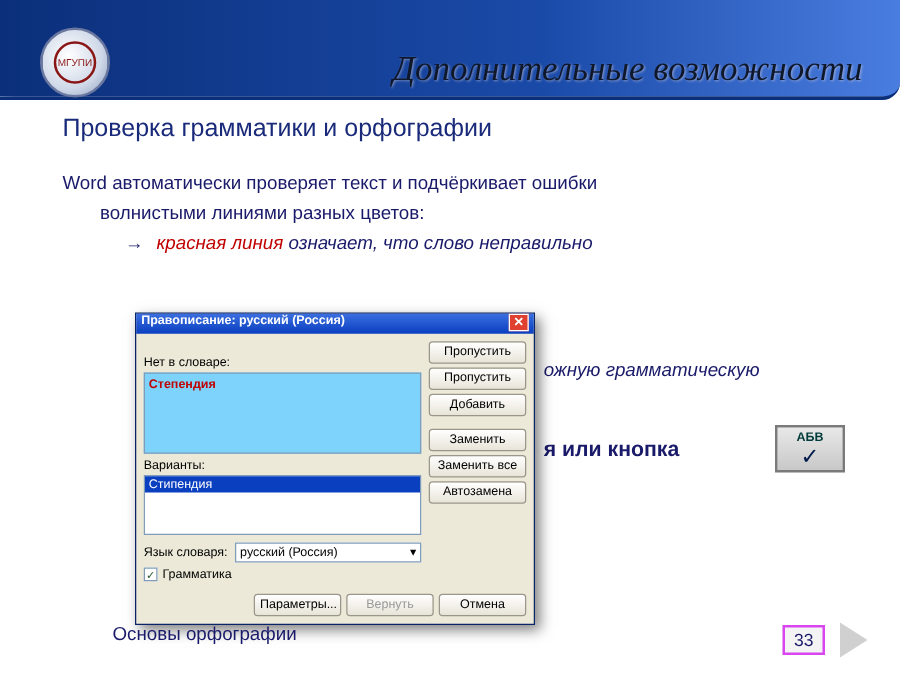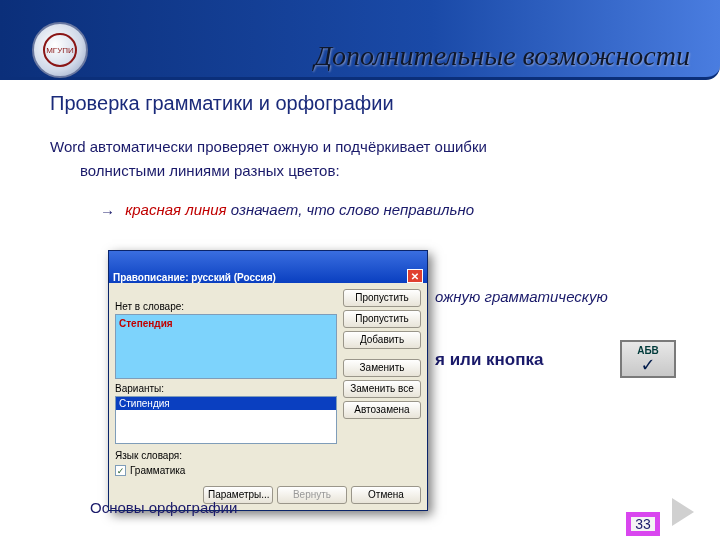--- a/index.html
+++ b/index.html
@@ -54,21 +54,21 @@
     font-size: 20px;
     color: #1a2a7a;
     margin-bottom: 20px;
   }
   .body-text {
     font-size: 15px;
     color: #1a1a6a;
     line-height: 1.6;
   }
   .indent1 { margin-left: 30px; }
-  .indent2 { margin-left: 50px; margin-top: 15px; }
+  .indent2 { margin-left: 50px; }
   .arrow { color: #1a1a6a; margin-right: 6px; }
   .red-text { color: #c00000; font-style: italic; }
   .italic { font-style: italic; }
   .extra-line {
     position: absolute;
     font-size: 15px;
     font-style: italic;
     color: #1a1a6a;
   }
   .bold-line {
@@ -103,25 +103,25 @@
     position: absolute;
     top: 250px; left: 108px;
     width: 320px;
     background: #ece9d8;
     border: 1px solid #0a246a;
     box-shadow: 4px 4px 10px rgba(0,0,0,0.5);
     font-family: Tahoma, sans-serif;
     font-size: 10px;
   }
   .dialog-titlebar {
-    height: 32px;
+    height: 16px;
     background: linear-gradient(#3a6ee0, #0a3fc0);
     color: #fff;
     display: flex;
-    align-items: flex-end;
+    align-items: flex-start;
     justify-content: space-between;
     padding: 0 4px;
     font-size: 10px;
     font-weight: bold;
   }
   .dialog-close {
     width: 16px; height: 14px;
     background: #e04030;
     border: 1px solid #fff;
     color: #fff;
@@ -212,23 +212,23 @@
   .dialog-bottom .win-btn { width: 70px; }
   .spacer { height: 4px; }
   .footer {
     position: absolute;
     bottom: 24px; left: 90px;
     font-size: 15px;
     color: #1a1a6a;
   }
   .page-num {
     position: absolute;
-    bottom: 4px; right: 60px;
+    bottom: 16px; right: 60px;
     width: 34px; height: 24px;
-    border: 5px solid #d946ef;
+    border: 2px solid #d946ef;
     background: #f4f4f4;
     display: flex; align-items: center; justify-content: center;
     color: #1a1a6a;
     font-size: 14px;
   }
   .page-arrow {
     position: absolute;
     bottom: 14px; right: 26px;
     width: 0; height: 0;
     border-top: 14px solid transparent;
@@ -241,21 +241,21 @@
 
 <div class="header-band"></div>
 <div class="logo">
   <div class="logo-inner">МГУПИ</div>
 </div>
 <div class="title">Дополнительные возможности</div>
 
 <div class="content">
   <div class="subtitle">Проверка грамматики и орфографии</div>
   <div class="body-text">
-    <div>Word автоматически проверяет ожную и подчёркивает ошибки</div>
+    <div>Word автоматически проверяет текст и подчёркивает ошибки</div>
     <div class="indent1">волнистыми линиями разных цветов:</div>
     <div class="indent2">
       <span class="arrow">→</span>
       <span class="red-text">красная линия</span><span class="italic"> означает, что слово неправильно</span>
     </div>
   </div>
 </div>
 
 <div class="extra-line" style="top:288px; left:435px;">ожную грамматическую</div>
 <div class="bold-line" style="top:350px; left:435px;">я или кнопка</div>
@@ -277,20 +277,24 @@
       <div class="dlg-label">Нет в словаре:</div>
       <div class="txtbox">
         <span class="misspell">Степендия</span>
       </div>
       <div class="dlg-label" style="margin-top:4px;">Варианты:</div>
       <div class="listbox">
         <div class="listbox-sel">Стипендия</div>
       </div>
       <div class="selectrow">
         <span>Язык словаря:</span>
+        <div class="selectbox">
+          <span>русский (Россия)</span>
+          <span>▾</span>
+        </div>
       </div>
       <div class="checkbox-row">
         <div class="chk">✓</div>
         <span>Грамматика</span>
       </div>
     </div>
     <div class="dialog-right">
       <div class="win-btn">Пропустить</div>
       <div class="win-btn">Пропустить все</div>
       <div class="win-btn">Добавить</div>

